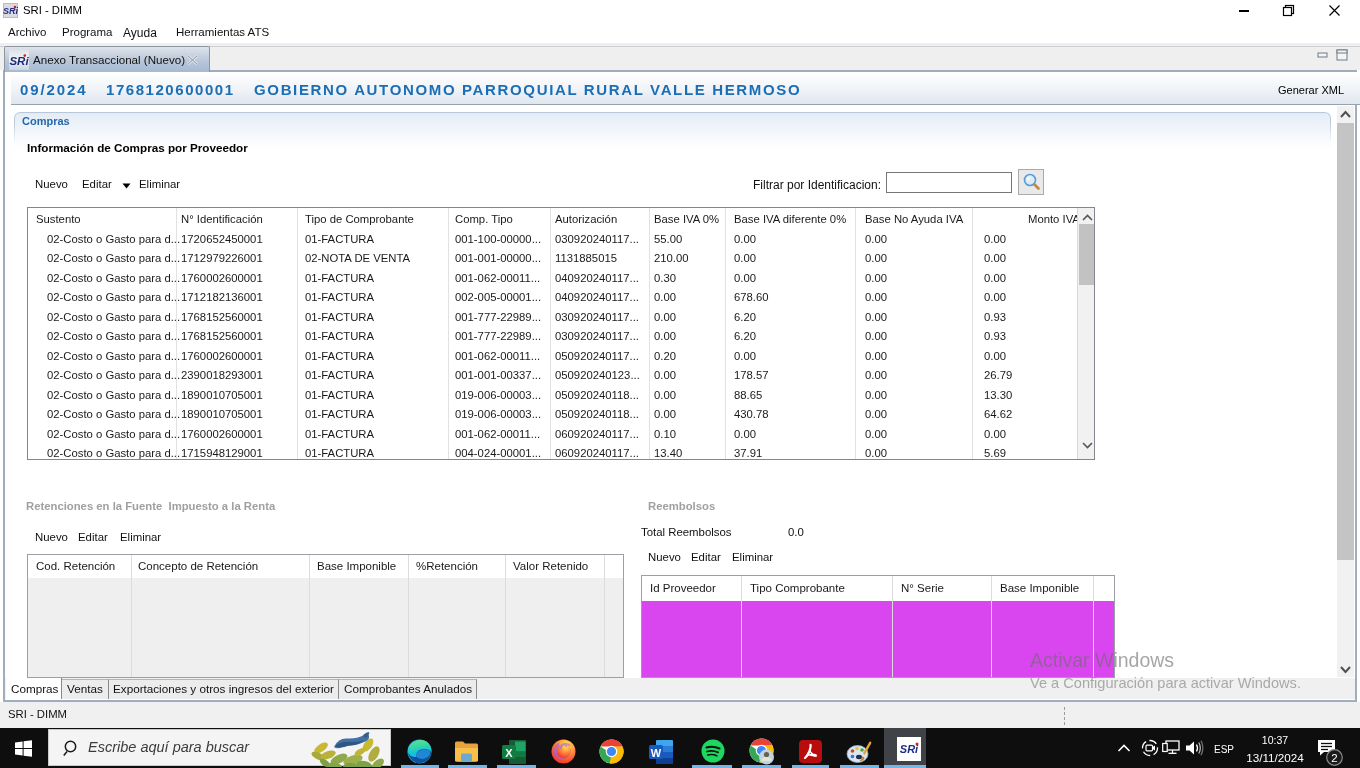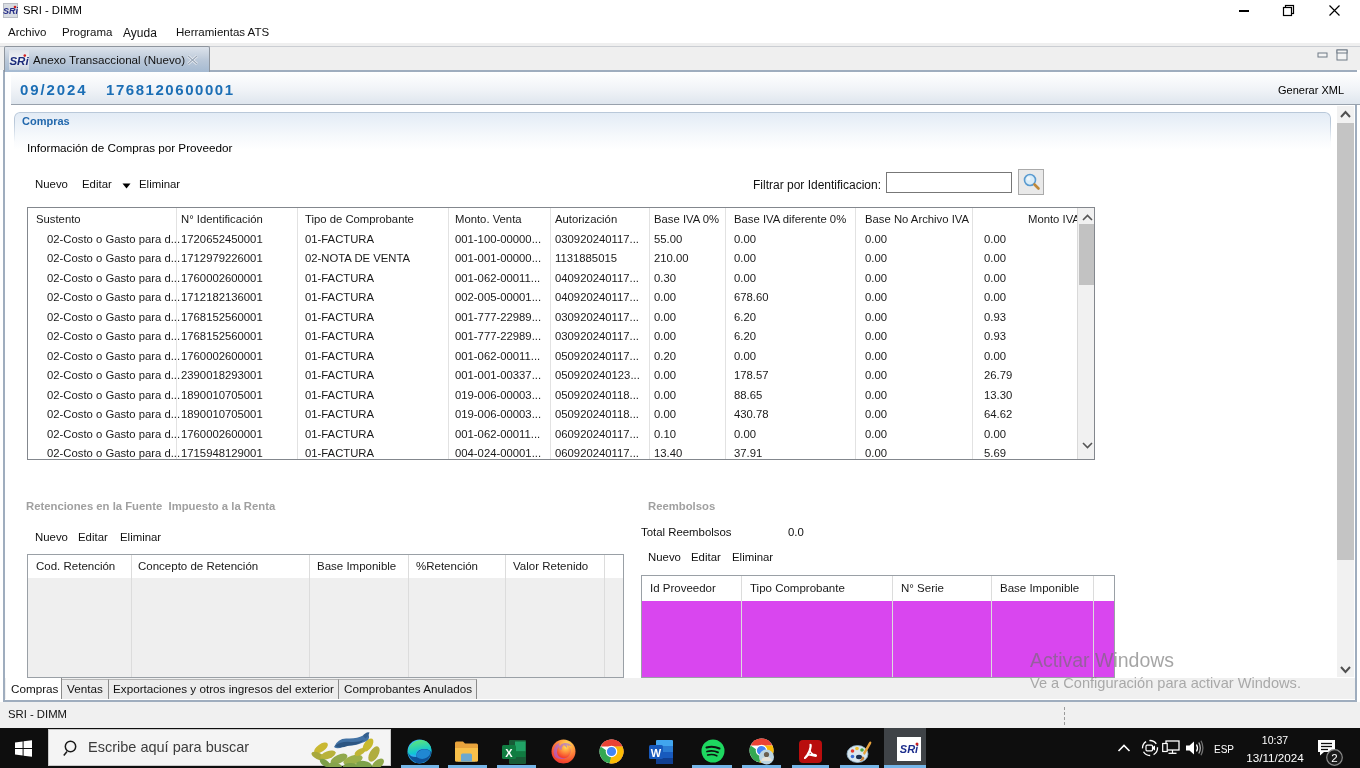--- a/index.html
+++ b/index.html
@@ -65,29 +65,30 @@
   <rect x="1" y="3" width="9" height="4" fill="#f4f4f4" stroke="#6f7a85" stroke-width="1"></rect>
 </svg>
 <svg class="abs" style="left:1336px;top:49px;" width="13" height="12" viewBox="0 0 13 12">
   <rect x="1" y="1" width="10" height="10" fill="#f4f4f4" stroke="#6f7a85" stroke-width="1"></rect>
   <rect x="1" y="1" width="10" height="3" fill="#f4f4f4" stroke="#6f7a85" stroke-width="1"></rect>
 </svg>
 
 <div class="abs" style="left:11px;top:72px;width:1350px;height:33px;background:linear-gradient(#ffffff,#f0f3f7 55%,#dfe6ee);border-bottom:1px solid #98a1ac;">
   <div class="abs" style="left:9px;top:9px;font-size:15px;font-weight:bold;color:#1b6eb5;letter-spacing:1.9px;">09/2024</div>
   <div class="abs" style="left:95px;top:9px;font-size:15px;font-weight:bold;color:#1b6eb5;letter-spacing:1.55px;">1768120600001</div>
+  <div class="abs" style="left:243px;top:9px;font-size:15px;font-weight:bold;color:#1b6eb5;letter-spacing:1.65px;">GOBIERNO AUTONOMO PARROQUIAL RURAL VALLE HERMOSO</div>
   <div class="abs" style="left:1267px;top:12px;font-size:11px;color:#000;">Generar XML</div>
 </div>
 
 <div class="abs" id="content" style="left:5px;top:106px;width:1350px;height:572px;background:#fff;">
 
   <div class="abs" style="left:9px;top:6px;width:1317px;height:38px;border-radius:6px 6px 0 0;background:linear-gradient(#e2ebf5 0px,#f6f9fc 24px,#ffffff 38px);"></div>
   <div class="abs" style="left:9px;top:6px;width:1317px;height:30px;border:1px solid #b9c8d9;border-bottom:none;border-radius:6px 6px 0 0;-webkit-mask-image:linear-gradient(#000 0px,#000 10px,transparent 30px);"></div>
   <div class="abs" style="left:17px;top:9px;font-size:11px;font-weight:bold;color:#2268ad;">Compras</div>
-  <div class="abs" style="left:22px;top:35px;font-size:11.7px;font-weight:normal;color:#000;text-align:right;">Información de Compras por Proveedor</div>
+  <div class="abs" style="left:22px;top:35px;font-size:11.7px;font-weight:bold;color:#000;text-align:right;">Información de Compras por Proveedor</div>
 
   <div class="abs" style="left:30px;top:72px;font-size:11.4px;color:#111;">Nuevo</div>
   <div class="abs" style="left:77px;top:72px;font-size:11.4px;color:#111;">Editar</div>
   <svg class="abs" style="left:117px;top:77px;" width="9" height="6" viewBox="0 0 9 6">
       <path d="M0.5 0.5 L8.5 0.5 L4.5 5.5 Z" fill="#000"></path>
     </svg>
   <div class="abs" style="left:134px;top:72px;font-size:11.4px;color:#111;">Eliminar</div>
   <div class="abs" style="left:748px;top:72px;font-size:12px;color:#111;">Filtrar por Identificacion:</div>
   <div class="abs" style="left:881px;top:66px;width:126px;height:21px;background:#fff;border:1px solid #777;"></div>
   <div class="abs" style="left:1013px;top:63px;width:26px;height:26px;background:#e9e9e9;border:1px solid #aaa;">
@@ -105,25 +106,25 @@
     <div class="abs" style="left:420px;top:0;width:1px;height:252px;background:#e2e2e2;"></div>
     <div class="abs" style="left:522px;top:0;width:1px;height:252px;background:#e2e2e2;"></div>
     <div class="abs" style="left:621px;top:0;width:1px;height:252px;background:#e2e2e2;"></div>
     <div class="abs" style="left:697px;top:0;width:1px;height:252px;background:#e2e2e2;"></div>
     <div class="abs" style="left:827px;top:0;width:1px;height:252px;background:#e2e2e2;"></div>
     <div class="abs" style="left:944px;top:0;width:1px;height:252px;background:#e2e2e2;"></div>
 
     <div class="abs" style="left:8px;top:5px;">Sustento</div>
     <div class="abs" style="left:153px;top:5px;">N° Identificación</div>
     <div class="abs" style="left:277px;top:5px;">Tipo de Comprobante</div>
-    <div class="abs" style="left:427px;top:5px;">Monto. Venta</div>
+    <div class="abs" style="left:427px;top:5px;">Comp. Tipo</div>
     <div class="abs" style="left:527px;top:5px;">Autorización</div>
     <div class="abs" style="left:626px;top:5px;">Base IVA 0%</div>
     <div class="abs" style="left:706px;top:5px;">Base IVA diferente 0%</div>
-    <div class="abs" style="left:837px;top:5px;">Base No Archivo IVA</div>
+    <div class="abs" style="left:837px;top:5px;">Base No Ayuda IVA</div>
     <div class="abs" style="left:956px;top:5px;margin-left:44px;">Monto IVA</div>
 
     <div class="abs col" style="left:8px;top:22px;white-space:pre;line-height:19.45px;margin-left:11px;">02-Costo o Gasto para d...
 02-Costo o Gasto para d...
 02-Costo o Gasto para d...
 02-Costo o Gasto para d...
 02-Costo o Gasto para d...
 02-Costo o Gasto para d...
 02-Costo o Gasto para d...
 02-Costo o Gasto para d...
@@ -312,21 +313,21 @@
     <path d="M8.6 1.35 L17 0.2 V8 H8.6 Z" fill="#fff"></path>
     <path d="M0 9 H7.6 V15.5 L0 14.4 Z" fill="#fff"></path>
     <path d="M8.6 9 H17 V16.8 L8.6 15.65 Z" fill="#fff"></path>
   </svg>
 
   <div class="abs" style="left:48px;top:1px;width:343px;height:37px;background:#f4f4f4;border:1px solid #c9c9c9;">
     <svg class="abs" style="left:14px;top:10px;" width="17" height="17" viewBox="0 0 17 17">
       <circle cx="7.5" cy="6.5" r="5.2" fill="none" stroke="#1a1a1a" stroke-width="1.5"></circle>
       <line x1="4" y1="11.5" x2="0.8" y2="15.5" stroke="#1a1a1a" stroke-width="1.5"></line>
     </svg>
-    <div class="abs" style="left:39px;top:9px;font-size:14.5px;color:#3c3c3c;">Escribe aquí para buscar</div>
+    <div class="abs" style="left:39px;top:9px;font-size:14.5px;color:#3c3c3c;font-style:italic;">Escribe aquí para buscar</div>
 
     <svg class="abs" style="left:262px;top:0px;" width="79" height="37" viewBox="0 0 79 37">
       <ellipse cx="10" cy="18" rx="8" ry="3.8" fill="#c9b832" transform="rotate(-35 10 18)"></ellipse>
       <ellipse cx="7" cy="26" rx="7" ry="3.2" fill="#a8a83c" transform="rotate(25 7 26)"></ellipse>
       <ellipse cx="17" cy="25" rx="8" ry="3.8" fill="#b8b23a" transform="rotate(-20 17 25)"></ellipse>
       <ellipse cx="14" cy="33" rx="6" ry="3" fill="#7d9f48" transform="rotate(35 14 33)"></ellipse>
       <ellipse cx="28" cy="29" rx="9" ry="4.2" fill="#90a84c" transform="rotate(-25 28 29)"></ellipse>
       <ellipse cx="24" cy="36" rx="7" ry="3.5" fill="#86a44c" transform="rotate(10 24 36)"></ellipse>
       <ellipse cx="42" cy="30" rx="10" ry="4.6" fill="#9db04a" transform="rotate(-18 42 30)"></ellipse>
       <ellipse cx="40" cy="37" rx="8" ry="4" fill="#7d9f48" transform="rotate(5 40 37)"></ellipse>

